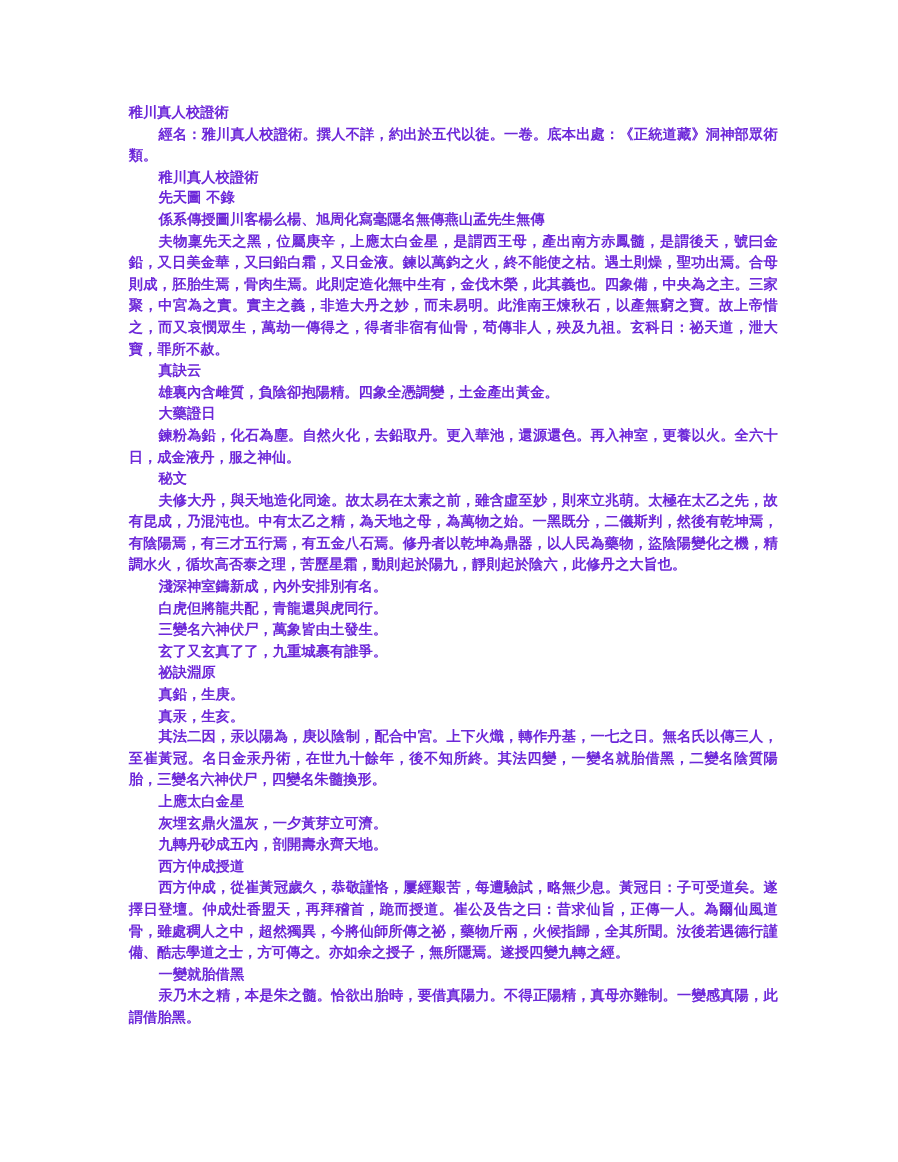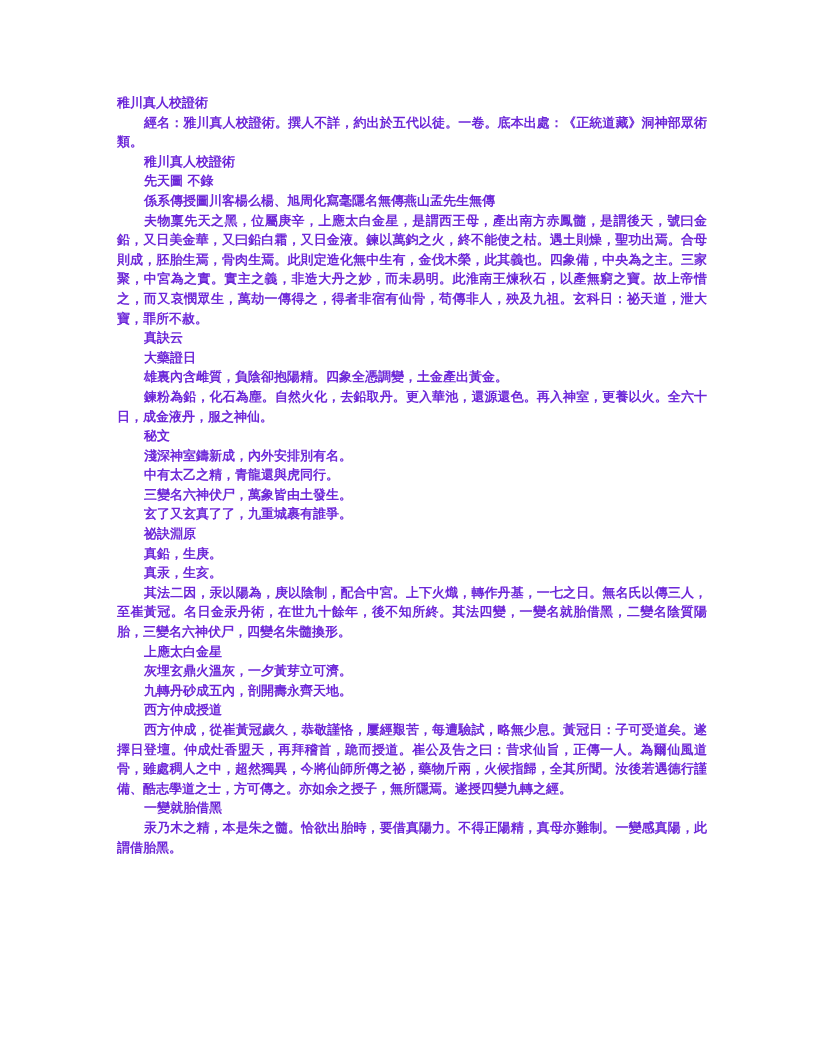--- a/index.html
+++ b/index.html
@@ -26,26 +26,27 @@
 
 <div class="page">
   <p class="line">稚川真人校證術</p>
   <p class="line indent">經名：雅川真人校證術。撰人不詳，約出於五代以徒。一卷。底本出處：《正統道藏》洞神部眾術類。</p>
   <p class="line head">稚川真人校證術</p>
   <div id="sections">
       <p class="line head">先天圖 不錄</p>
       <p class="line head">係系傳授圖川客楊么楊、旭周化寫毫隱名無傳燕山孟先生無傳</p>
       <p class="line indent">夫物稟先天之黑，位屬庚辛，上應太白金星，是謂西王母，產出南方赤鳳髓，是謂後天，號曰金鉛，又日美金華，又曰鉛白霜，又日金液。鍊以萬鈞之火，終不能使之枯。遇土則燥，聖功出焉。合母則成，胚胎生焉，骨肉生焉。此則定造化無中生有，金伐木榮，此其義也。四象備，中央為之主。三家聚，中宮為之實。實主之義，非造大丹之妙，而未易明。此淮南王煉秋石，以產無窮之寶。故上帝惜之，而又哀憫眾生，萬劫一傳得之，得者非宿有仙骨，苟傳非人，殃及九祖。玄科日：祕天道，泄大寶，罪所不赦。</p>
       <p class="line head">真訣云</p>
+      <p class="line verse">雄裏內含雌質，負陰卻抱陽精。四象全憑調變，土金產出黃金。</p>
       <p class="line head">大藥證日</p>
-      <p class="line verse">雄裏內含雌質，負陰卻抱陽精。四象全憑調變，土金產出黃金。</p>
       <p class="line indent">鍊粉為鉛，化石為塵。自然火化，去鉛取丹。更入華池，還源還色。再入神室，更養以火。全六十日，成金液丹，服之神仙。</p>
       <p class="line head">秘文</p>
+      <p class="line indent">夫修大丹，與天地造化同途。故太易在太素之前，雖含虛至妙，則來立兆萌。太極在太乙之先，故有昆成，乃混沌也。中有太乙之精，為天地之母，為萬物之始。一黑既分，二儀斯判，然後有乾坤焉，有陰陽焉，有三才五行焉，有五金八石焉。修丹者以乾坤為鼎器，以人民為藥物，盜陰陽變化之機，精調水火，循坎高否泰之理，苦歷星霜，動則起於陽九，靜則起於陰六，此修丹之大旨也。</p>
       <p class="line verse">淺深神室鑄新成，內外安排別有名。</p>
-      <p class="line verse">中有太乙之精，青龍還與虎同行。</p>
+      <p class="line verse">白虎但將龍共配，青龍還與虎同行。</p>
       <p class="line verse">三變名六神伏尸，萬象皆由土發生。</p>
       <p class="line verse">玄了又玄真了了，九重城裹有誰爭。</p>
       <p class="line head">祕訣淵原</p>
       <p class="line verse">真鉛，生庚。</p>
       <p class="line verse">真汞，生亥。</p>
       <p class="line indent">其法二因，汞以陽為，庚以陰制，配合中宮。上下火熾，轉作丹基，一七之日。無名氏以傳三人，至崔黃冠。名日金汞丹術，在世九十餘年，後不知所終。其法四變，一變名就胎借黑，二變名陰質陽胎，三變名六神伏尸，四變名朱髓換形。</p>
       <p class="line head">上應太白金星</p>
       <p class="line verse">灰埋玄鼎火溫灰，一夕黃芽立可濟。</p>
       <p class="line verse">九轉丹砂成五內，剖開壽永齊天地。</p>
       <p class="line head">西方仲成授道</p>

